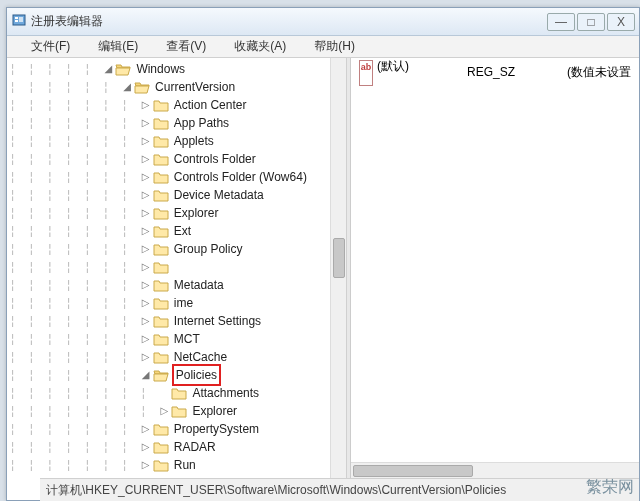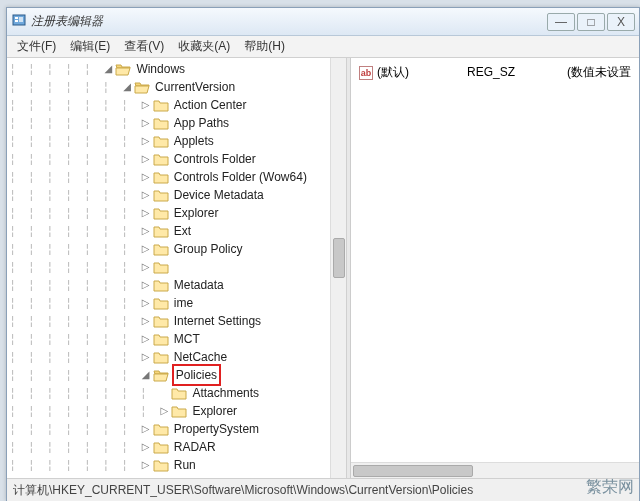--- a/index.html
+++ b/index.html
@@ -1,42 +1,42 @@
 <!DOCTYPE html>
 <html><head>
 <meta charset="utf-8">
 <style>
   * { box-sizing: border-box; margin: 0; padding: 0; font-family: "Microsoft YaHei", Tahoma, sans-serif; font-size: 12px; }
   body { background: #d8e0e8; width: 640px; height: 501px; overflow: hidden; }
   .window { position: absolute; left: 6px; top: 7px; width: 634px; height: 494px; background: #fff; border: 1px solid #8aa0b8; box-shadow: 0 0 4px rgba(0,0,0,0.2); }
   .titlebar { height: 28px; background: linear-gradient(#f5f9fd, #dde8f4); border-bottom: 1px solid #b8c8d8; display: flex; align-items: center; padding: 0 4px; }
   .titlebar .icon { width: 16px; margin-right: 4px; }
-  .titlebar .title { flex: 1; color: #333; font-style: italic; }
+  .titlebar .title { flex: 1; color: #333; }
   .winbtn { width: 28px; height: 18px; border: 1px solid #9aa; background: #eaf2fa; margin-left: 2px; display: flex; align-items: center; justify-content: center; color: #555; border-radius: 2px; cursor: default; }
   .menubar { height: 22px; background: #f3f3f3; border-bottom: 1px solid #d0d0d0; display: flex; align-items: center; padding: 0 4px; gap: 2px; }
-  .menuitem { padding: 2px 6px; color: #333; cursor: default; }
+  .menuitem { padding: 2px 6px; color: #333; cursor: default; margin-left: 14px; }
   .client { display: flex; height: calc(100% - 28px - 22px - 22px); }
   .tree-pane { width: 346px; border-right: 1px solid #d0d0d0; overflow: hidden; position: relative; }
   .splitter { width: 4px; background: #e8e8e8; cursor: col-resize; border-right:1px solid #ccc; }
   .list-pane { flex: 1; display: flex; flex-direction: column; }
   .cols { display: flex; height: 22px; background: linear-gradient(#fdfdfd,#ececec); border-bottom: 1px solid #d0d0d0; }
   .col { padding: 3px 8px; border-right: 1px solid #d0d0d0; color: #333; cursor: default; }
   .list-body { flex: 1; padding: 4px 0; }
   .row { display: flex; height: 20px; align-items: center; }
   .cell { padding: 0 8px; overflow: hidden; white-space: nowrap; }
-  .status { height: 24px; background: #f0f0f0; border-top: 1px solid #d0d0d0; padding: 3px 6px; color: #444; overflow: hidden; white-space: nowrap; }
+  .status { height: 24px; background: #f0f0f0; border-top: 1px solid #d0d0d0; padding: 3px 6px; color: #444; overflow: hidden; white-space: nowrap; margin-left: 33px; }
   .tree { padding: 2px 0 2px 2px; line-height: 18px; color: #222; }
   .node { display: flex; align-items: center; height: 18px; white-space: nowrap; }
   .exp { width: 12px; text-align: center; color: #777; font-size: 10px; cursor: default; user-select: none; }
   .lines { color: #bbb; letter-spacing: -1px; user-select: none; font-family: monospace; font-size: 12px; }
   .fld { width: 16px; height: 14px; margin: 0 3px 0 1px; display:inline-block; }
   .fld svg { display:block; }
   .lbl { padding: 0 2px; cursor: default; }
   .hl { border: 2px solid #e02020; padding: 0 2px; }
-  .ab-icon { display:inline-block; width:14px; height:14px; background:#fff; border:1px solid #c08080; color:#c04040; font-size:9px; line-height:12px; text-align:center; margin-right:4px; font-weight:bold; }
+  .ab-icon { display:inline-block; width:14px; height:26px; background:#fff; border:1px solid #c08080; color:#c04040; font-size:9px; line-height:12px; text-align:center; margin-right:4px; font-weight:bold; }
   .vscroll { position:absolute; right:0; top:0; bottom:0; width:16px; background:#f0f0f0; border-left:1px solid #ddd; }
   .vscroll .thumb { position:absolute; left:2px; width:12px; background:#c8c8c8; border:1px solid #aaa; border-radius:2px; }
   .hscroll { height:16px; background:#f0f0f0; border-top:1px solid #ddd; display:flex; align-items:center; position:relative; }
   .hscroll .thumb { position:absolute; height:12px; top:2px; background:#c8c8c8; border:1px solid #aaa; border-radius:2px; }
   .footer-brand { position:absolute; right:6px; bottom:3px; font-size:16px; color:#7a919f; }
 </style>
 </head>
 <body>
 
 <div class="window">

